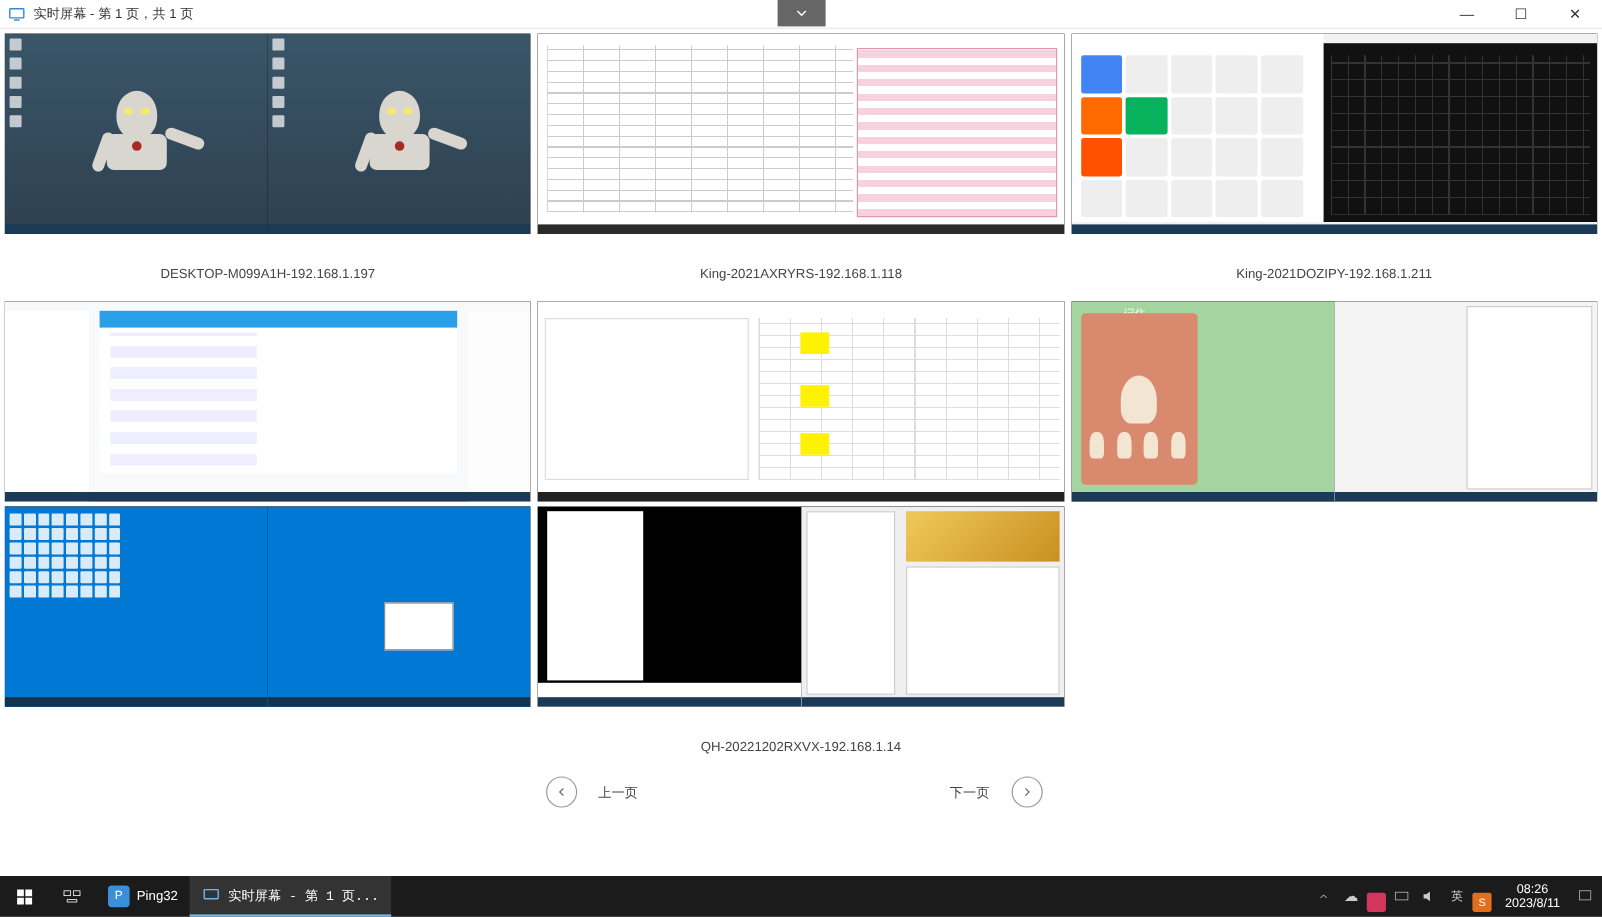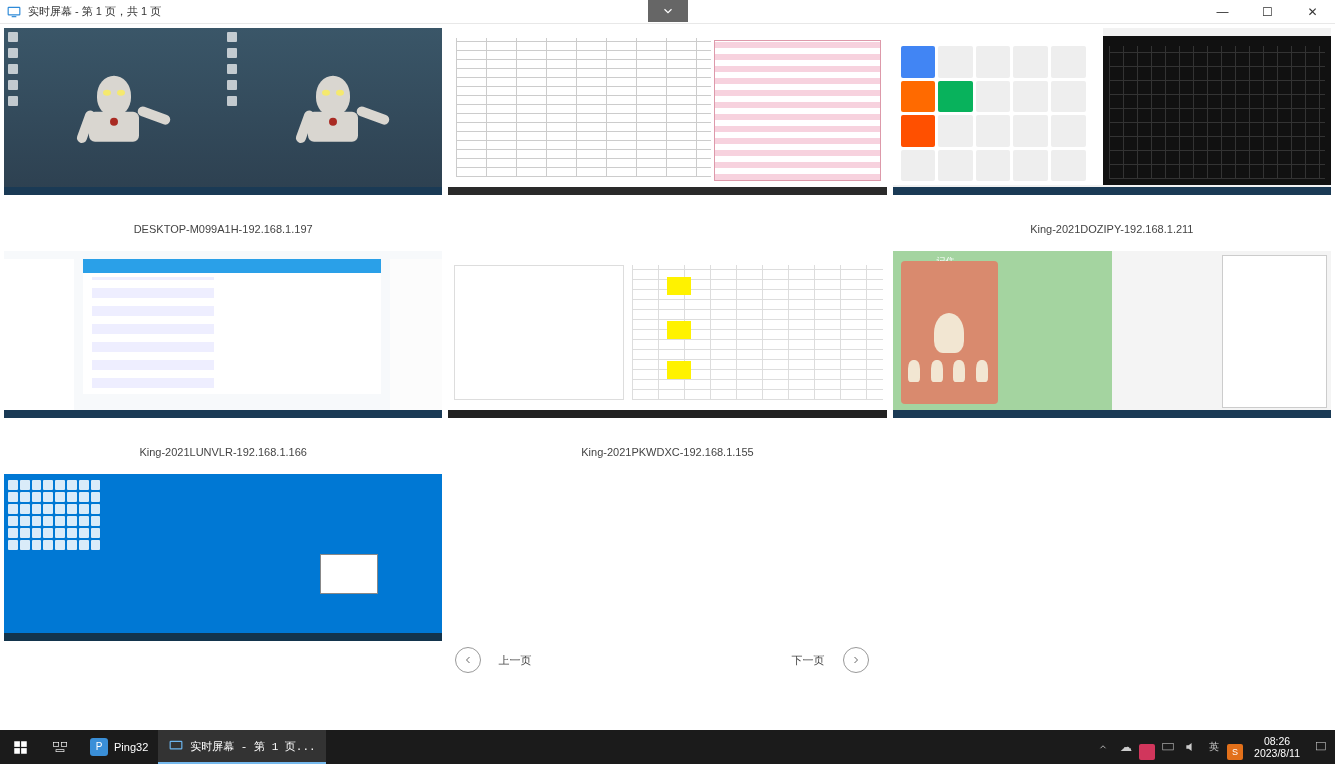--- a/index.html
+++ b/index.html
@@ -168,20 +168,21 @@
     </div>
 
     <div class="cell">
       <div class="thumb">
         <div class="dsk doc" style="height:100%">
             <div class="lines"></div>
             <div class="table"></div>
             <div class="bar" style="background:#2a2a2a"></div>
           </div>
       </div>
+      <div class="caption">King-2021AXRYRS-192.168.1.118</div>
     </div>
 
 
     <div class="cell">
       <div class="thumb">
         <div class="dsk browser" style="height:100%">
           <div class="chrome"></div>
           <div class="tiles">
               <i></i>
               <i></i>
@@ -215,35 +216,33 @@
       <div class="thumb">
         <div class="dsk chat" style="height:100%">
           <div class="side"></div>
             <div class="main"></div>
             <div class="head"></div>
             <div class="msgs"></div>
             <div class="list"></div>
           <div class="bar" style="background:#1a3a55"></div>
         </div>
       </div>
-      <div class="caption">King-2021LUNVLR-192.168.1.166</div>
     </div>
 
     <div class="cell">
       <div class="thumb">
         <div class="dsk sheet" style="height:100%">
           <div class="left"></div>
             <div class="grid"></div>
           <div class="hl" style="left:50%;top:26px"></div>
             <div class="hl" style="left:50%;top:70px"></div>
             <div class="hl" style="left:50%;top:110px"></div>
           <div class="bar" style="background:#222"></div>
         </div>
       </div>
-      <div class="caption">King-2021PKWDXC-192.168.1.155</div>
     </div>
 
     <div class="cell">
       <div class="thumb">
         <div class="th-split">
           <div class="dsk monk">
               <div class="txt">记住</div>
               <div class="card">
                 <div class="m"></div>
               </div>
@@ -320,20 +319,38 @@
               <div class="bar" style="background:#13344c"></div>
             </div>
           <div class="dsk win10">
               <div class="dlg"></div>
               <div class="bar" style="background:#13344c"></div>
             </div>
         </div>
       </div>
     </div>
 
+    <div class="cell">
+      <div class="thumb">
+        <div class="th-split">
+          <div class="dsk docs">
+              <div class="black"></div>
+              <div class="word"></div>
+              <div class="bar" style="background:#1a3a55"></div>
+            </div>
+          <div class="dsk" style="background:#efefef">
+              <div class="gold" style="position:absolute;top:4px;right:4px;left:40%;height:42px;background:linear-gradient(135deg,#f0c95a,#c89020)"></div>
+              <div style="position:absolute;left:4px;top:4px;width:34%;bottom:10px;background:#fff;border:1px solid #ccc"></div>
+              <div style="position:absolute;right:4px;top:50px;left:40%;bottom:10px;background:#fff;border:1px solid #ccc"></div>
+              <div class="bar" style="background:#1a3a55"></div>
+            </div>
+        </div>
+      </div>
+      <div class="caption">QH-20221202RXVX-192.168.1.14</div>
+    </div>
 
   </div>
 
   <div class="pager">
     <div class="btn">
       <div class="circle">
           <svg width="12" height="12" viewBox="0 0 24 24">
             <path d="M15 6l-6 6 6 6" stroke="#666" stroke-width="2" fill="none"></path>
           </svg>
         </div>

